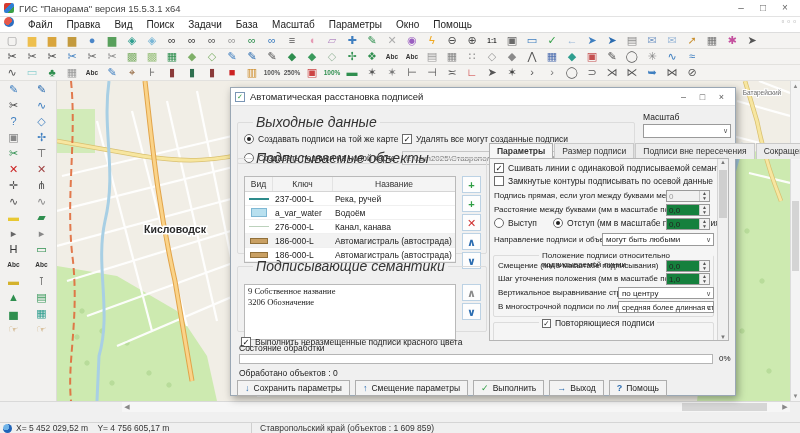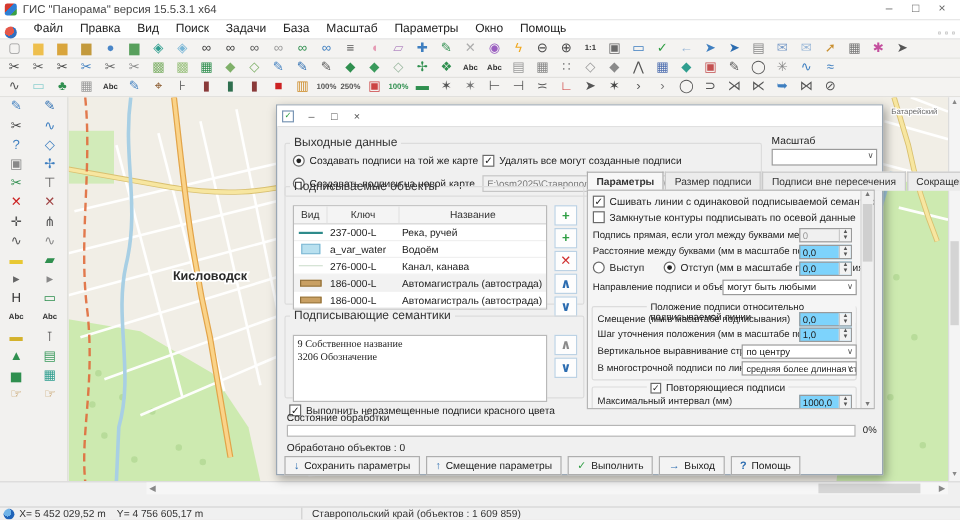--- a/index.html
+++ b/index.html
@@ -9,21 +9,21 @@
   .app { position:relative; width:800px; height:433px; background:#f0f0f0; }
 
   
   .titlebar { height:17px; background:#ffffff; display:flex; align-items:center;
     padding:0 4px; border-bottom:1px solid #e3e3e3; }
   .titlebar .appico { width:10px; height:10px; margin-right:5px;
     background:linear-gradient(135deg,#d43a2f 0 40%,#2f7fd4 40% 70%,#3aa046 70%); border-radius:2px; }
   .titlebar .ttl { font-size:9.5px; color:#444; flex:1; }
   .winbtn { width:22px; text-align:center; color:#666; font-size:10px; line-height:16px; }
 
-  .menubar { height:16px; background:#ffffff; display:flex; align-items:flex-end;
+  .menubar { height:16px; background:#ffffff; display:flex; align-items:flex-start;
     padding:0 4px; border-bottom:1px solid #ddd; }
   .menu-logo { width:10px; height:10px; border-radius:50%; margin-right:7px;
     background:radial-gradient(circle at 35% 35%, #e4574a 0 45%, #2f6fc0 45%); }
   .menu-item { padding:0 7px; font-size:10px; color:#222; line-height:15px; }
   .menu-right { margin-left:auto; display:flex; gap:3px; color:#999; font-size:8px; }
 
   .toolbar { height:16px; background:#f4f3f1; border-bottom:1px solid #e2e1de;
     display:flex; align-items:center; padding-left:2px; overflow:hidden; white-space:nowrap; }
   .tbi { display:inline-block; width:20px; height:15px; line-height:15px; text-align:center;
     font-size:11px; overflow:hidden; }
@@ -69,36 +69,36 @@
   .dialog { position:absolute; left:230px; top:87px; width:506px; height:309px;
     background:#f0f0f0; border:1px solid #9aa7b4; box-shadow:2px 3px 8px rgba(0,0,0,.35); z-index:5; }
   .dlg-title { height:18px; background:#ffffff; display:flex; align-items:center; padding:0 4px;
     border-bottom:1px solid #e0e0e0; }
   .dlg-ico { width:10px; height:10px; border:1px solid #7a96b5; background:#fff; margin-right:5px;
     font-size:7px; line-height:8px; text-align:center; color:#2f9e44; }
   .dlg-ttl { font-size:9.5px; color:#222; flex:1; }
   .dlg-winbtn { width:19px; text-align:center; color:#555; font-size:9px; }
 
   fieldset.grp { position:absolute; border:1px solid #dcdcdc; border-radius:2px; background:transparent; }
-  fieldset.grp legend { font-size:10px; color:#333; padding:0 3px; margin-left:4px; }
+  fieldset.grp legend { font-size:14px; color:#333; padding:0 3px; margin-left:15px;font-style:italic; }
 
   .radio { display:inline-flex; align-items:center; gap:4px; font-size:8.5px; white-space:nowrap; }
   .radio .rdot { width:10px; height:10px; border:1px solid #6a6a6a; border-radius:50%; background:#fff; position:relative; flex:0 0 auto; }
   .radio.sel .rdot::after { content:""; position:absolute; left:2px; top:2px; width:4px; height:4px; border-radius:50%; background:#222; }
   .check { display:inline-flex; align-items:center; gap:4px; font-size:8.5px; white-space:nowrap; }
   .check .cbox { width:10px; height:10px; border:1px solid #6a6a6a; background:#fff; font-size:8.5px;
     line-height:9px; text-align:center; color:#222; flex:0 0 auto; }
 
   .txtinput { border:1px solid #c6c6c6; background:#f0f0f0; color:#7a7a7a; font-size:8px;
     padding:0 3px; white-space:nowrap; overflow:hidden; line-height:13px; }
   .btn3 { border:1px solid #adadad; background:#f4f4f4; text-align:center; font-size:8px; line-height:12px; }
   .combo { border:1px solid #9a9a9a; background:#fff; font-size:8px; line-height:12px;
     padding:0 12px 0 3px; position:relative; white-space:nowrap; overflow:hidden; }
   .combo::after { content:"∨"; position:absolute; right:2px; top:0; color:#555; font-size:7px; }
-  .spin { position:absolute; right:4px; border:1px solid #9a9a9a; background:#7dd3fc; width:44px; height:12px;
+  .spin { position:absolute; right:4px; border:1px solid #9a9a9a; background:#15803d; width:44px; height:12px;
     font-size:8px; line-height:11px; padding:0 11px 0 2px; text-align:left; }
   .spin .arr { position:absolute; right:0; top:0; bottom:0; width:10px; border-left:1px solid #c9c9c9;
     font-size:5px; line-height:5px; color:#555; text-align:center; background:#f2f2f2; }
   .spin.dis { background:#f0f0f0; color:#9a9a9a; }
 
   
   .objtable { position:absolute; left:6px; top:10px; width:212px; background:#fff; border:1px solid #b9b9b9; font-size:8.5px; }
   .othead { display:flex; background:#f4f4f4; border-bottom:1px solid #d5d5d5; color:#333; }
   .othead > div { padding:1px 2px; text-align:center; border-right:1px solid #e3e3e3; line-height:12px; }
   .otrow { display:flex; border-bottom:1px solid #f0f0f0; height:14px; align-items:center; }
@@ -405,20 +405,21 @@
     <div class="s2coords">
       <span>X= 5 452 029,52 m</span>&nbsp;&nbsp;&nbsp;
       <span>Y= 4 756 605,17 m</span>
     </div>
     <div class="s2map">Ставропольский край   (объектов : 1 609 859)</div>
   </div>
 
   <div class="dialog">
     <div class="dlg-title">
       <div class="dlg-ico">✓</div>
+      <div class="dlg-ttl">Автоматическая расстановка подписей</div>
       <div class="dlg-winbtn">–</div>
       <div class="dlg-winbtn">□</div>
       <div class="dlg-winbtn">×</div>
     </div>
 
     <fieldset class="grp" style="left:6px; top:26px; width:398px; height:50px;">
       <legend>Выходные данные</legend>
       <div class="radio sel" style="position:absolute; left:6px; top:4px;">
         <span class="rdot"></span>
         <span>Создавать подписи на той же карте</span>
@@ -573,24 +574,20 @@
         <span class="combo" style="position:absolute; right:0; top:0; width:96px; height:12px; font-size:7.5px;">средняя более длинная строка</span>
       </div>
       <div class="pgrp" style="top:163px; height:56px;">
         <span class="glegend">
           <span class="check">
               <span class="cbox" style="width:9px;height:9px;line-height:8px;font-size:7.5px;">✓</span>
           <span>Повторяющиеся подписи</span>
             </span>
         </span>
       </div>
-      <div class="prow" style="top:170px;">
-        <span class="lbl" style="margin-left:4px;">Максимальный интервал (мм)</span>
-        <span class="spin" style="top:0;"><span>1000,0</span><span class="arr">▲<br>▼</span></span>
-      </div>
 
       <div class="prow" style="top:176px; left:4px;">..</div>
       <div class="pscroll">
         <div>▲</div>
         <div class="pthumb"></div>
         <div style="position:absolute; bottom:0; left:0; right:0;">▼</div>
       </div>
     </div>
 
     <div class="prglabel">Состояние обработки</div>

